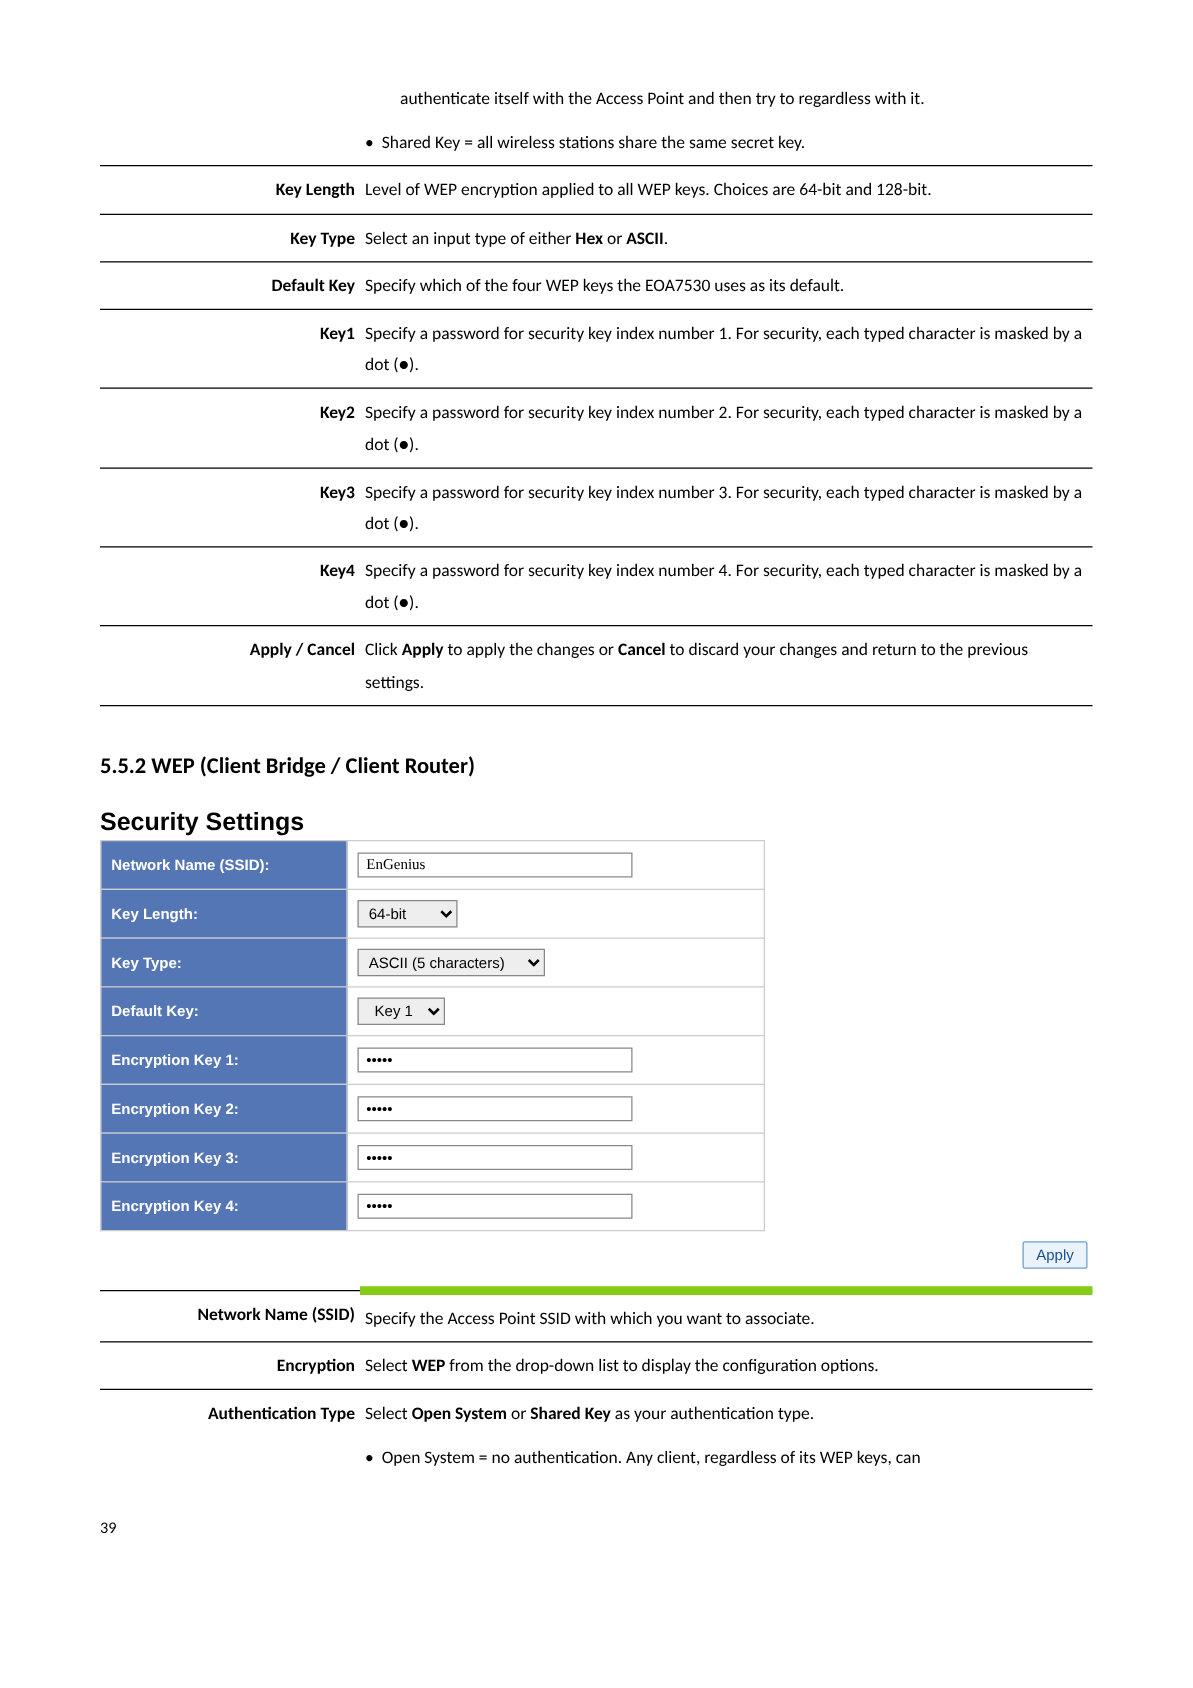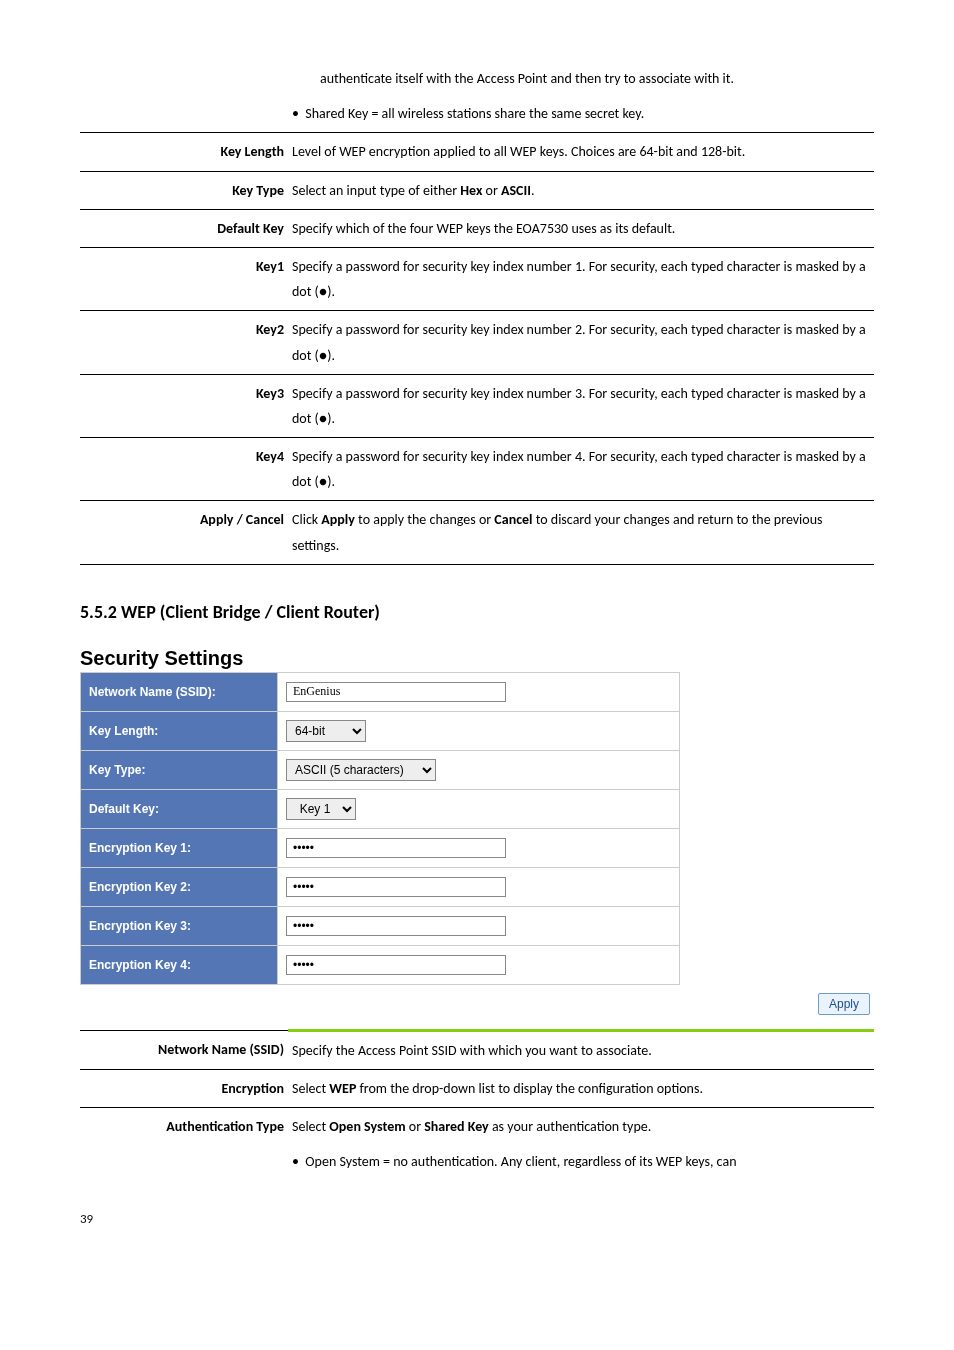--- a/index.html
+++ b/index.html
@@ -39,21 +39,21 @@
     margin-bottom: 20px;
   }
   h2.security-settings {
     font-size: 20px;
     font-weight: bold;
     font-family: Verdana, Arial, sans-serif;
     margin: 24px 0 2px 0;
   }
   table.ui-table {
     border-collapse: collapse;
-    width: 600px;
+    width: 532px;
     font-family: Verdana, Arial, sans-serif;
     font-size: 12px;
   }
   table.ui-table td {
     border: 1px solid #ccc;
     padding: 6px 8px;
     height: 26px;
   }
   table.ui-table td.ui-label {
     background: #5576b5;
@@ -106,21 +106,21 @@
   .bold { font-weight: bold; }
 </style>
 </head>
 <body>
 
 <table class="doc-table">
   <tbody>
       <tr>
     <td class="label"></td>
     <td>
-      <div style="padding-left:28px;">authenticate itself with the Access Point and then try to associate with it.</div>
+      <div style="padding-left:28px;">authenticate itself with the Access Point and then try to regardless with it.</div>
       <div style="margin-top:10px;">•&nbsp;&nbsp;<span>Shared Key = all wireless stations share the same secret key.</span></div>
     </td>
   </tr>
   <tr>
     <td class="label">Key Length</td>
     <td>Level of WEP encryption applied to all WEP keys. Choices are 64-bit and 128-bit.</td>
   </tr>
   <tr>
     <td class="label">Key Type</td>
     <td>
@@ -220,21 +220,21 @@
   </table>
 
 <div class="apply-button-row">
   <button class="apply-btn">Apply</button>
 </div>
 
 <table class="doc-table" style="margin-bottom:0;">
   <tbody>
       <tr>
     <td class="label" style="border-top:1px solid #000;">Network Name (SSID)</td>
-    <td style="border-top:3px solid #84cc16;margin-top:16px;">Specify the Access Point SSID with which you want to associate.</td>
+    <td style="border-top:7px solid #84cc16;margin-top:16px;">Specify the Access Point SSID with which you want to associate.</td>
   </tr>
   <tr>
     <td class="label">Encryption</td>
     <td>
       <span>Select </span><span class="bold">WEP</span><span> from the drop-down list to display the configuration options.</span>
     </td>
   </tr>
   <tr>
     <td class="label" style="border-bottom:none;">Authentication Type</td>
     <td style="border-bottom:none;">

